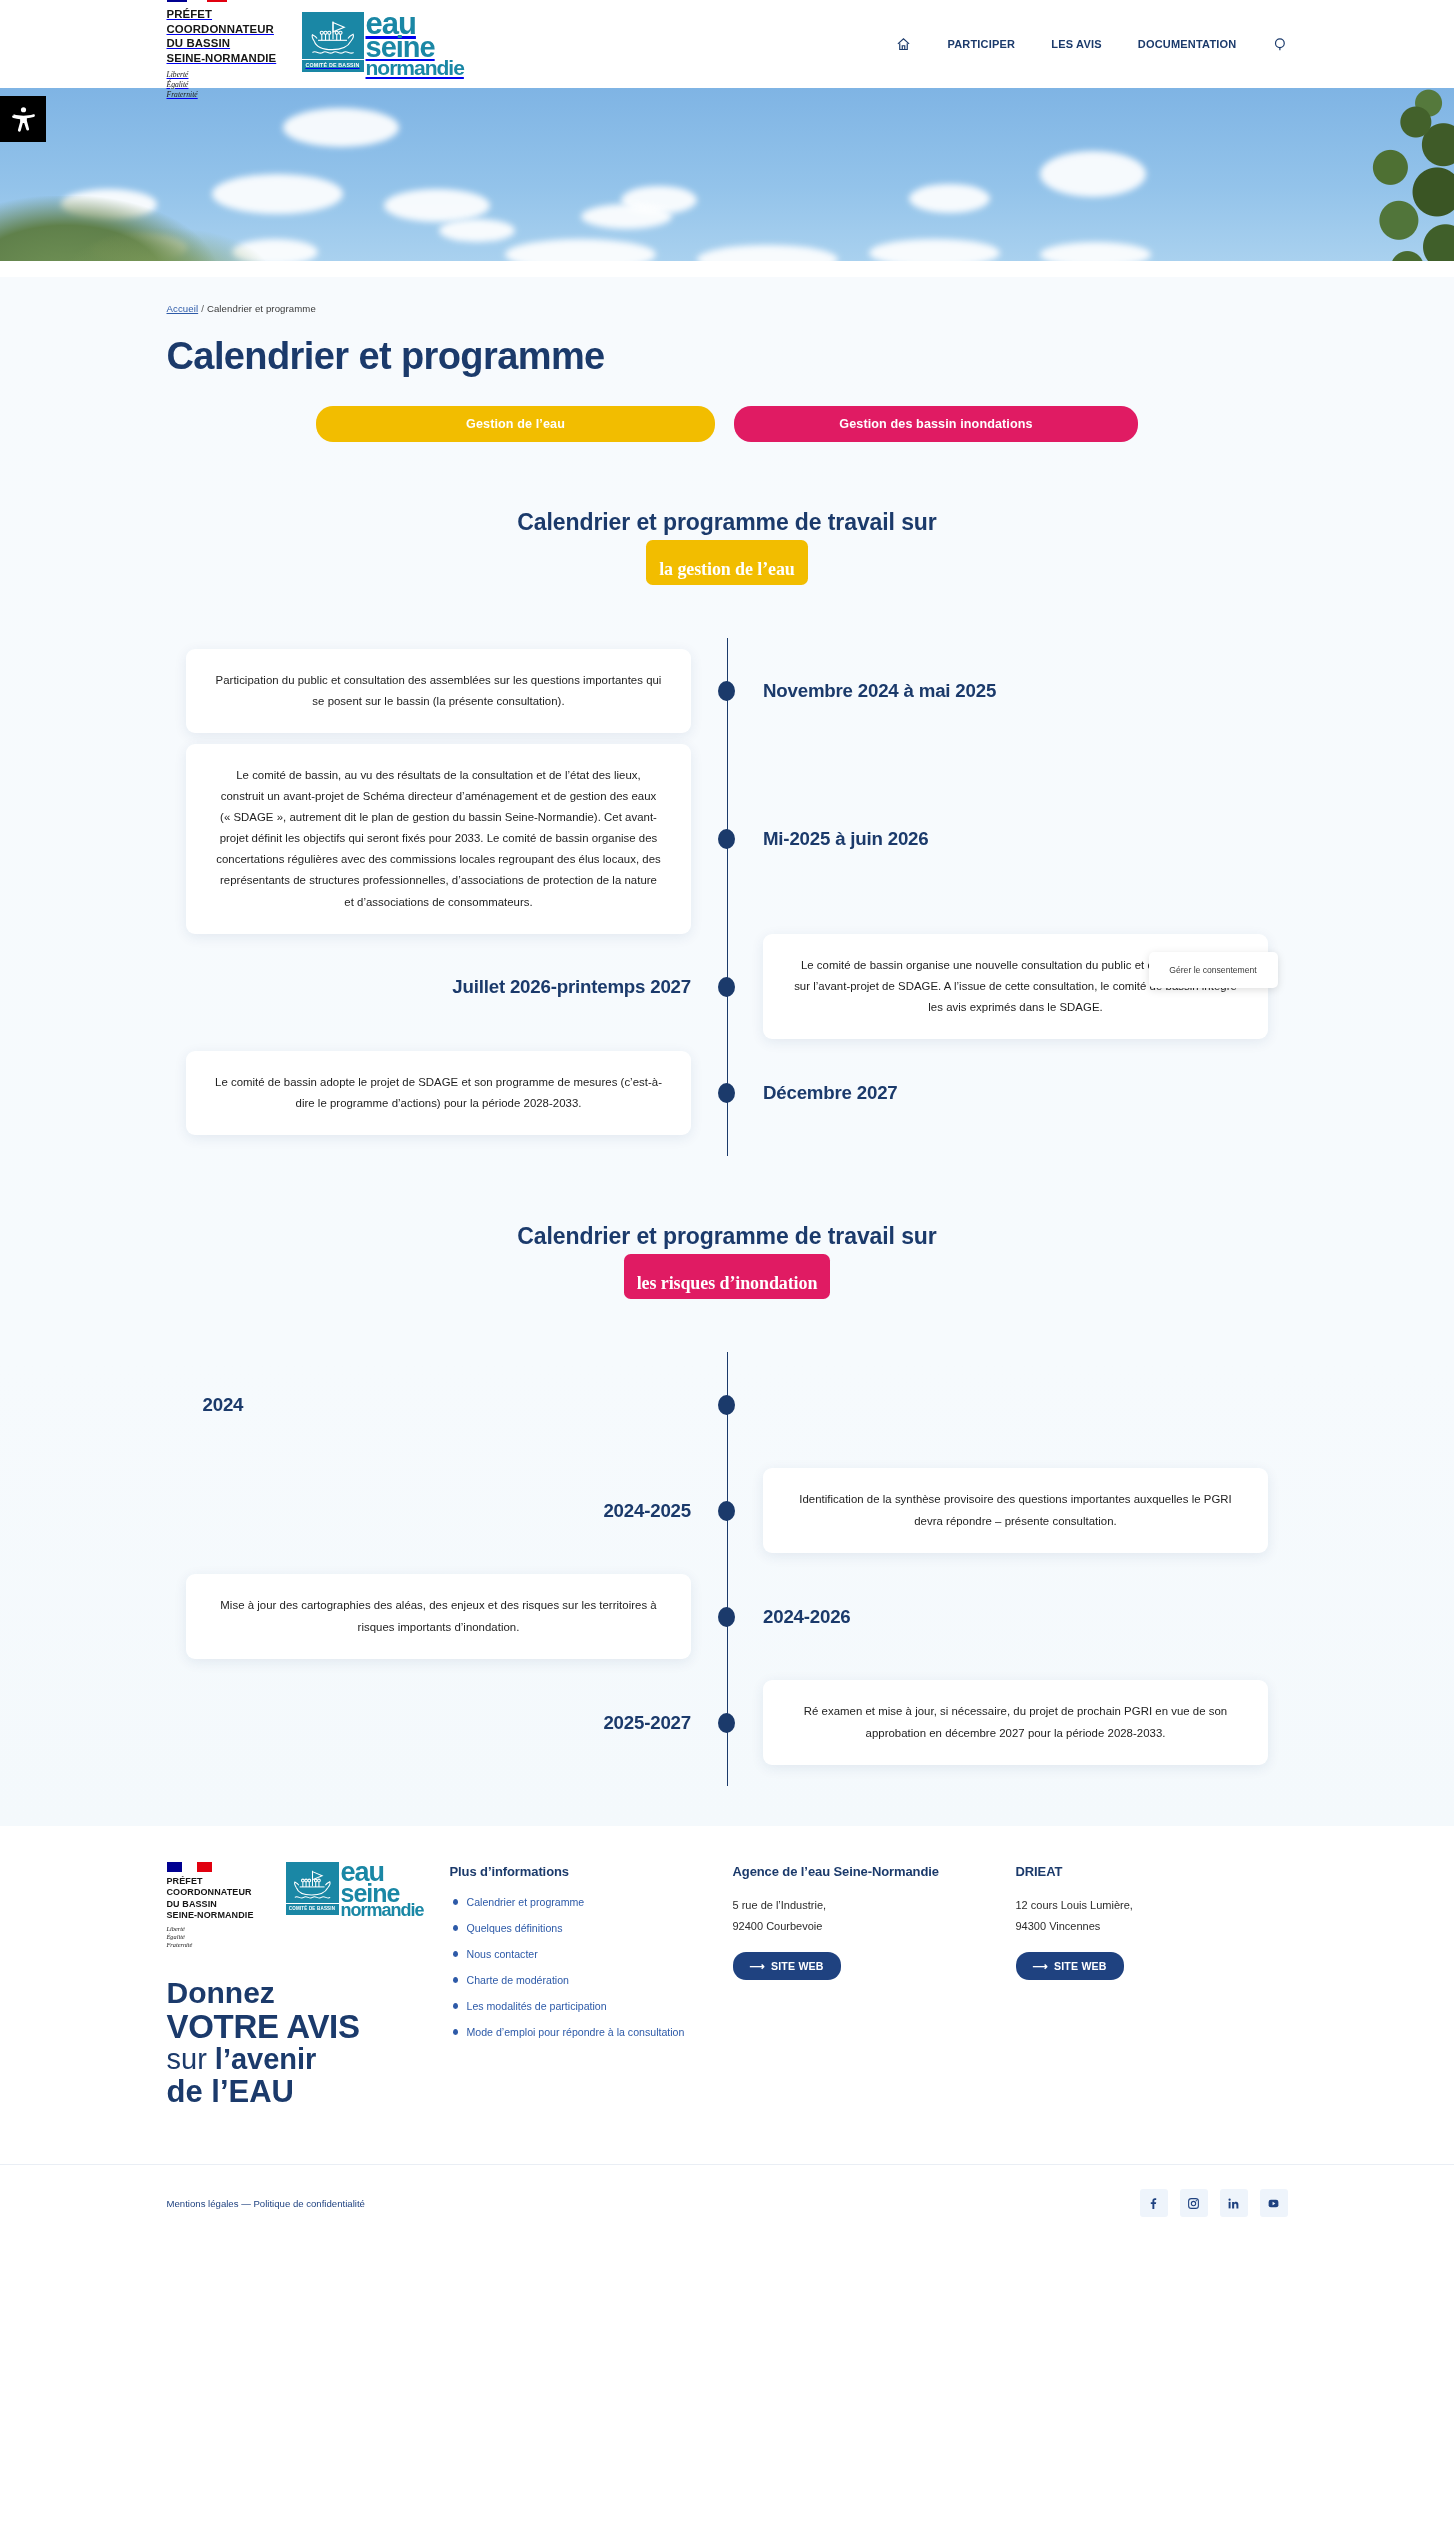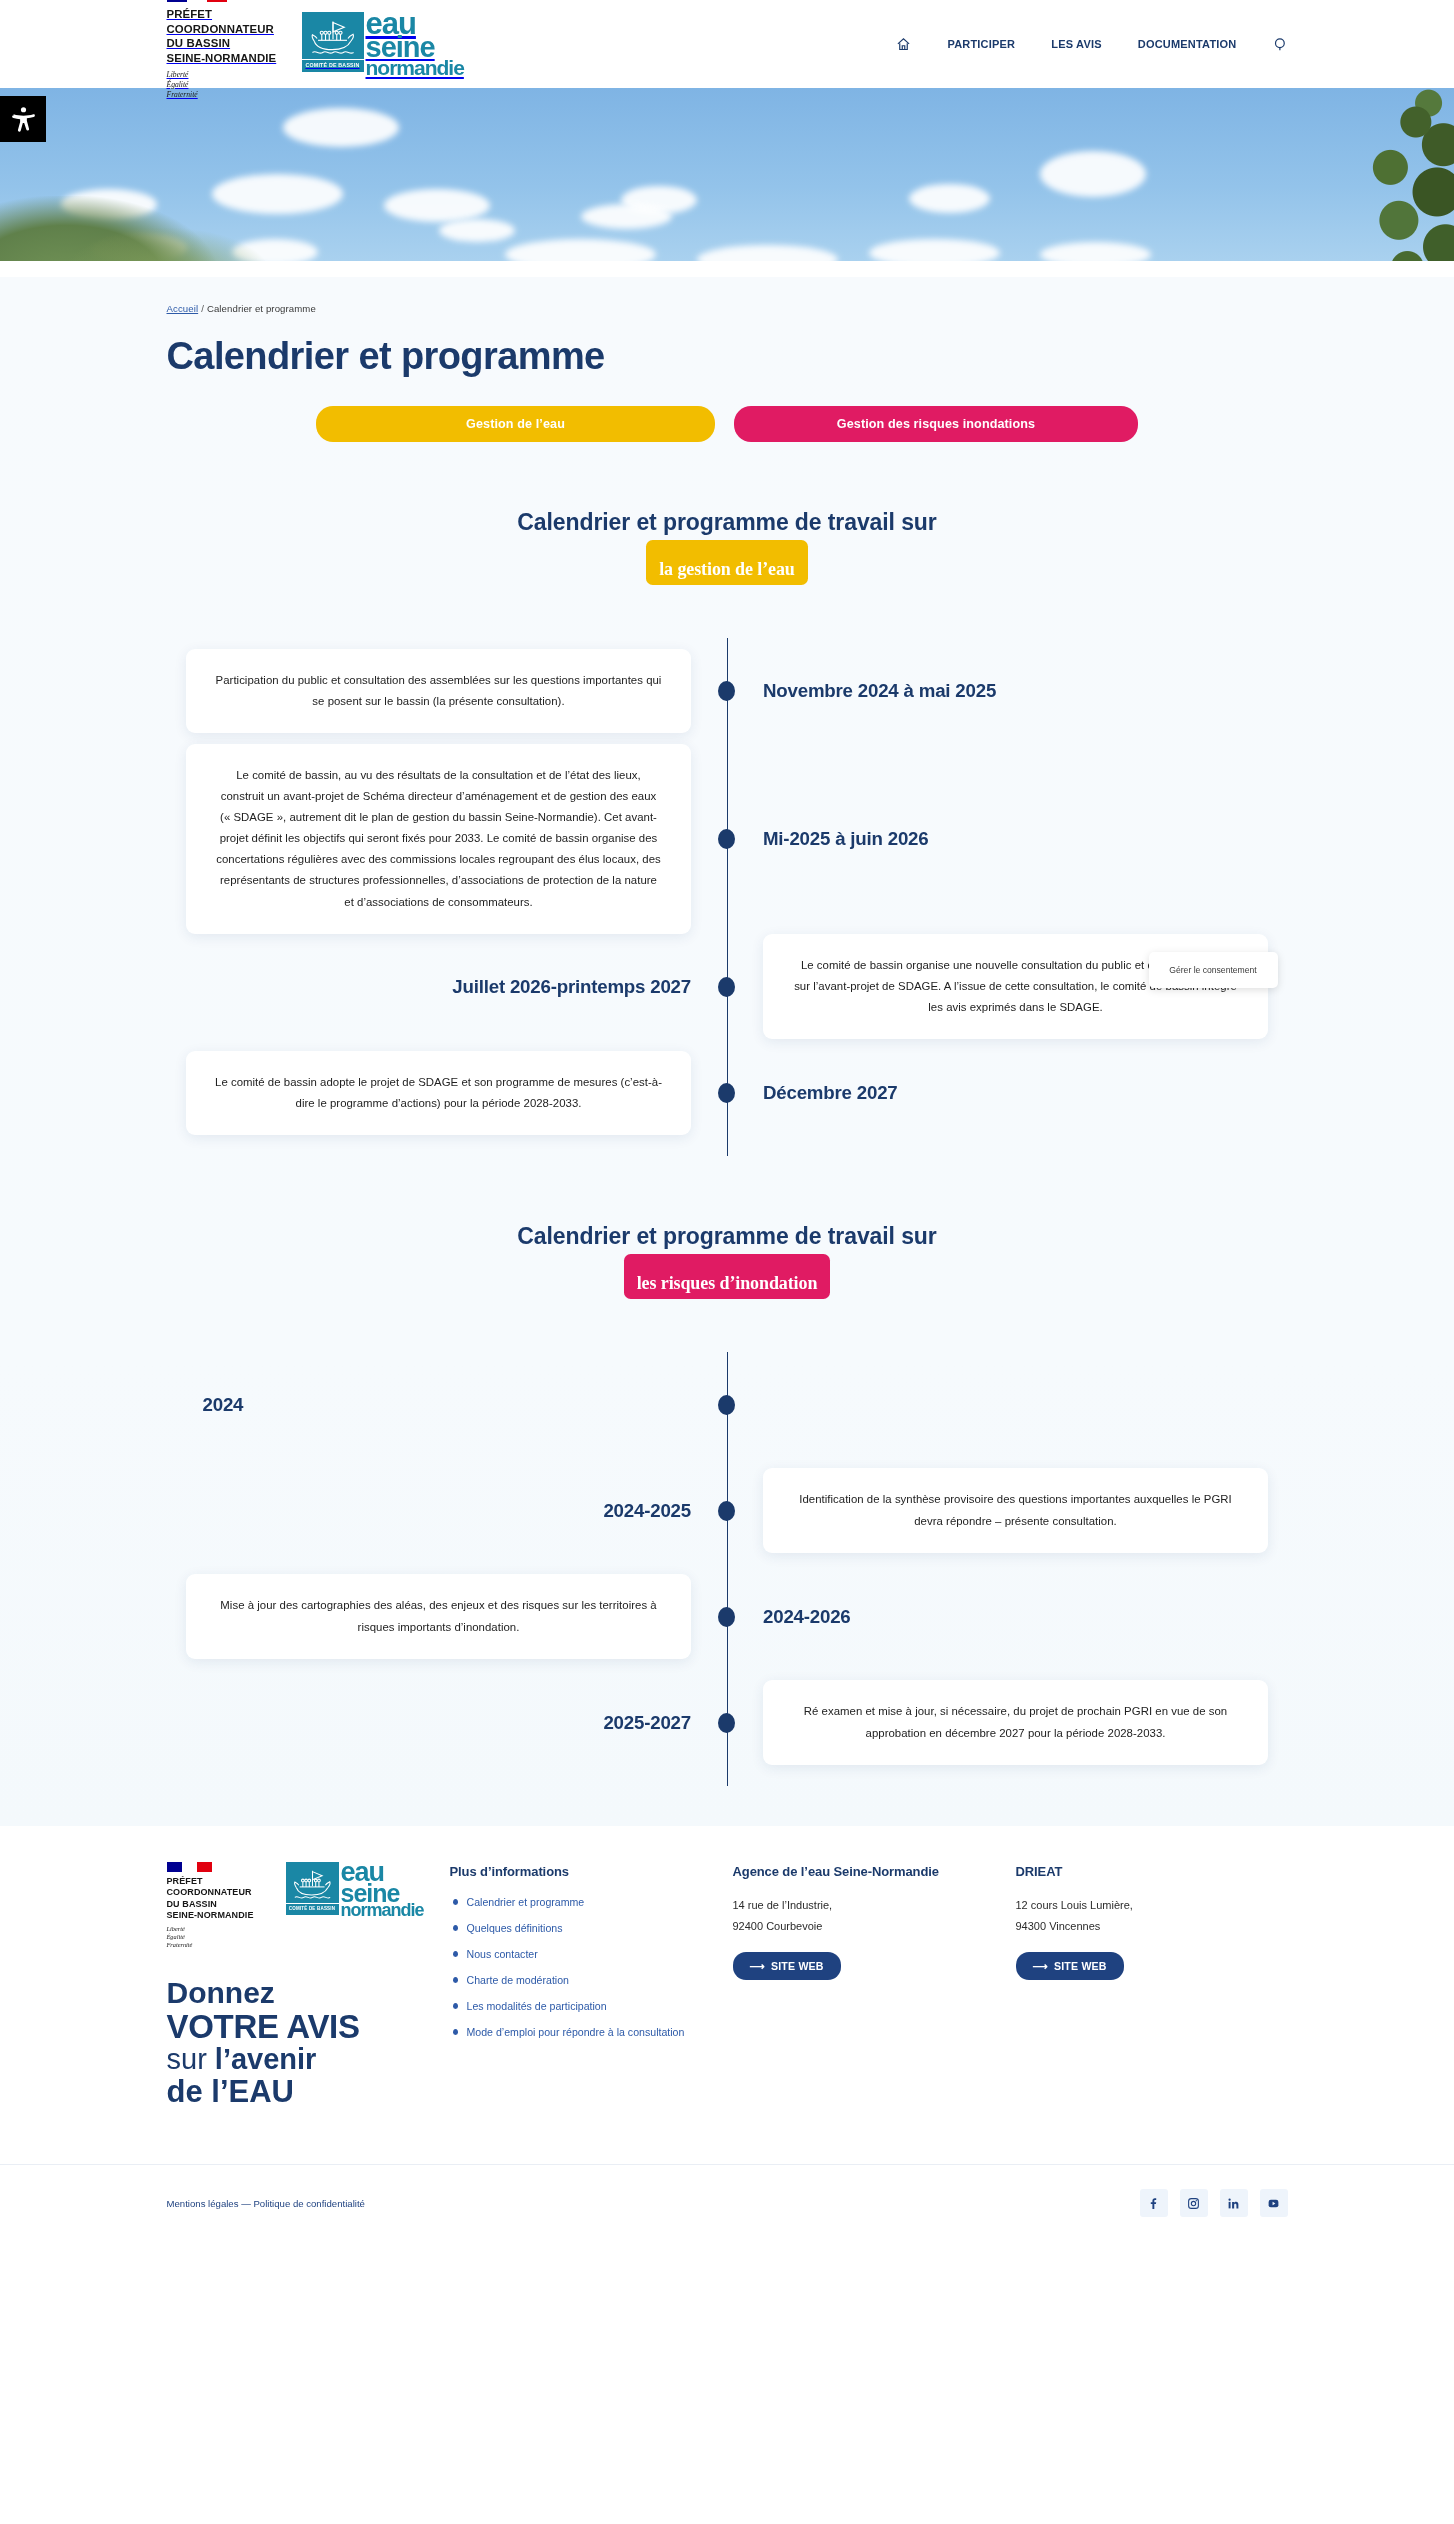--- a/index.html
+++ b/index.html
@@ -565,21 +565,21 @@
   <div class="container">
 
     <div class="breadcrumb">
       <a href="#">Accueil</a><span class="sep">/</span><span>Calendrier et programme</span>
     </div>
 
     <h1 class="page-title">Calendrier et programme</h1>
 
     <div class="tab-row">
       <button class="tab-btn tab-water">Gestion de l’eau</button>
-      <button class="tab-btn tab-flood">Gestion des risques inondations</button>
+      <button class="tab-btn tab-flood">Gestion des bassin inondations</button>
     </div>
 
     <div class="section-head">
       <h2>
         <span>Calendrier et programme de travail sur</span><br>
         <span class="pill pill-water">la gestion de l’eau</span>
       </h2>
     </div>
 
     <div class="timeline">
@@ -748,21 +748,21 @@
         <li>Nous contacter</li>
         <li>Charte de modération</li>
         <li>Les modalités de participation</li>
         <li>Mode d’emploi pour répondre à la consultation</li>
       </ul>
     </div>
 
     <div class="f-col-contact">
       <div class="f-heading">Agence de l’eau Seine-Normandie</div>
       <div class="f-addr">
-        <div>14 rue de l’Industrie,</div>
+        <div>5 rue de l’Industrie,</div>
         <div>92400 Courbevoie</div>
       </div>
       <button class="f-webbtn">
         <span>⟶</span>
         <span>SITE WEB</span>
       </button>
     </div>
 
     <div class="f-col-contact2">
       <div class="f-heading">DRIEAT</div>

